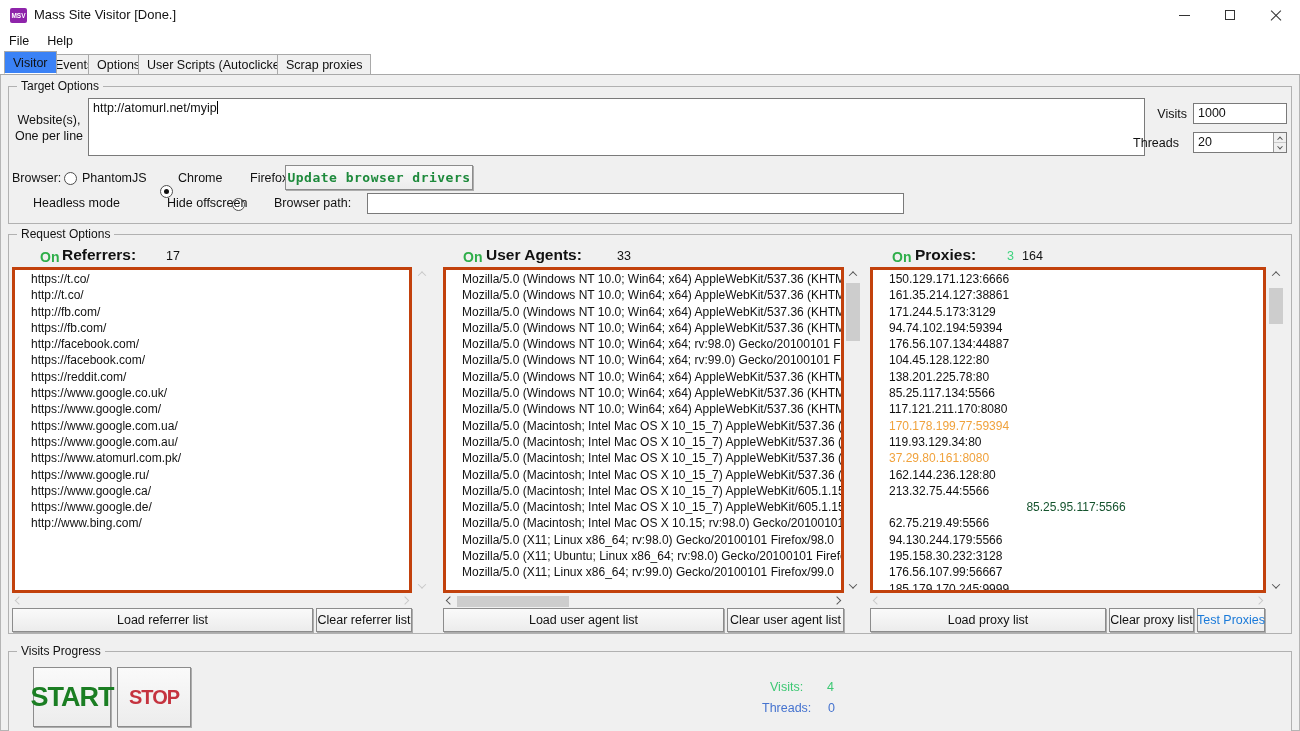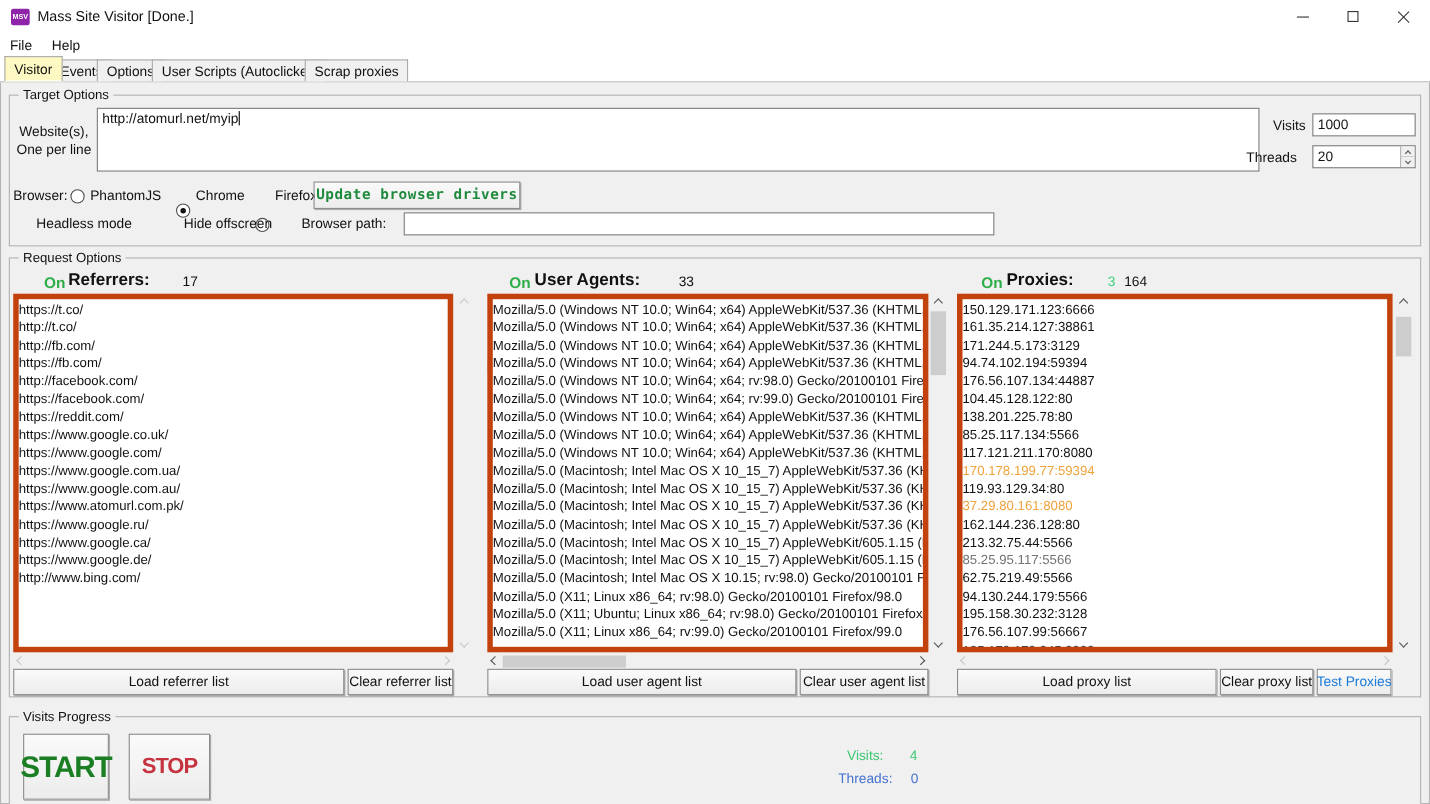--- a/index.html
+++ b/index.html
@@ -24,21 +24,21 @@
   .ic-close span:nth-child(2){ transform:rotate(-45deg); }
 
   
   .menubar { left:0; top:30px; width:1300px; height:22px; background:#fff; display:flex; align-items:center; }
   .menu-item { padding:0 9px; font-size:12.5px; height:22px; display:flex; align-items:center; }
 
   
   .tabstrip { left:0; top:52px; width:1300px; height:23px; background:#fff; border-bottom:1px solid #a9a9a9; }
   .tab { position:absolute; bottom:0; height:20px; display:flex; align-items:center; padding:0 8px;
     font-size:12.5px; border:1px solid #a9a9a9; border-bottom:none; background:#f0f0f0; }
-  .tab.active { height:23px; background:#fef9c3; z-index:2; border-bottom:1px solid #fff; }
+  .tab.active { height:23px; background:#3b82f6; z-index:2; border-bottom:1px solid #fff; }
 
   
   .page { left:0; top:75px; width:1300px; height:656px; background:#f0f0f0;
     border:1px solid #b5b5b5; border-top:none; }
 
   .group { border:1px solid #b1b1b1; background:#f0f0f0; }
   .group-label { position:absolute; top:-8px; left:8px; background:#f0f0f0; padding:0 4px; font-size:12px; }
 
   .inputbox { background:#fff; border:1px solid #7a7a7a; font-size:12.5px; padding:2px 4px; overflow:hidden; white-space:nowrap; }
   .caret { display:inline-block; width:1px; height:13px; background:#000; vertical-align:-2px; }
@@ -56,24 +56,24 @@
   
   .btn { background:linear-gradient(#fafafa,#ececec); border:1px solid #8c8c8c;
     box-shadow:1px 1px 0 rgba(90,90,90,.45); display:flex; align-items:center; justify-content:center;
     font-size:12.5px; white-space:nowrap; }
   .btn-update { font-family:"DejaVu Sans Mono", monospace; font-weight:bold; color:#1e8a3c; font-size:13px; letter-spacing:0.5px; }
   .btn-test { color:#1a7ad9; }
   .btn-start { font-size:27px; font-weight:bold; letter-spacing:-1px; color:#1b7e23; }
   .btn-stop  { font-size:20px; font-weight:bold; letter-spacing:-1px; color:#c5333f; }
 
   
-  .listbox { background:#fff; border:5px solid #c2410c; overflow:hidden; padding:1px 0 0 0; }
+  .listbox { background:#fff; border:3px solid #c2410c; overflow:hidden; padding:1px 0 0 16px; }
   .lrow { height:16.3px; line-height:16.3px; font-size:12px; white-space:nowrap; overflow:hidden; }
   .lrow.slow { color:#f0a23c; }
-  .lrow.good { color:#737373; }
+  .lrow.good { color:#14532d;text-align:center; }
 
   .col-on { font-size:14px; font-weight:bold; color:#2eae49; }
   .col-title { font-size:15.5px; font-weight:bold; }
   .col-count { font-size:12.5px; }
   .count-good { color:#3fd37f; }
 
   
   .sbar { background:#f0f0f0; position:absolute; }
   .sb-arrow { position:absolute; width:16px; height:14px; display:flex; align-items:center; justify-content:center; }
   .chev { width:6px; height:6px; border-left:1.6px solid #555; border-top:1.6px solid #555; }
@@ -321,21 +321,21 @@
       </div>
   </div>
   <div class="abs btn" style="left:870px; top:608px; width:236px; height:24px;">Load proxy list</div>
   <div class="abs btn" style="left:1109px; top:608px; width:85px; height:24px;">Clear proxy list</div>
   <div class="abs btn btn-test" style="left:1197px; top:608px; width:68px; height:24px;">Test Proxies</div>
 
   <div class="abs group" style="left:8px; top:651px; width:1284px; height:84px;">
     <div class="group-label">Visits Progress</div>
   </div>
 
-  <div class="abs btn btn-start" style="left:21px; top:667px; width:78px; height:60px;">START</div>
+  <div class="abs btn btn-start" style="left:33px; top:667px; width:78px; height:60px;">START</div>
   <div class="abs btn btn-stop" style="left:117px; top:667px; width:74px; height:60px;">STOP</div>
 
   <div class="abs stat-green" style="left:770px; top:680px;">Visits:</div>
   <div class="abs stat-green" style="left:827px; top:680px;">4</div>
   <div class="abs stat-blue" style="left:762px; top:701px;">Threads:</div>
   <div class="abs stat-blue" style="left:828px; top:701px;">0</div>
 
 </div>
 
 </body></html>

